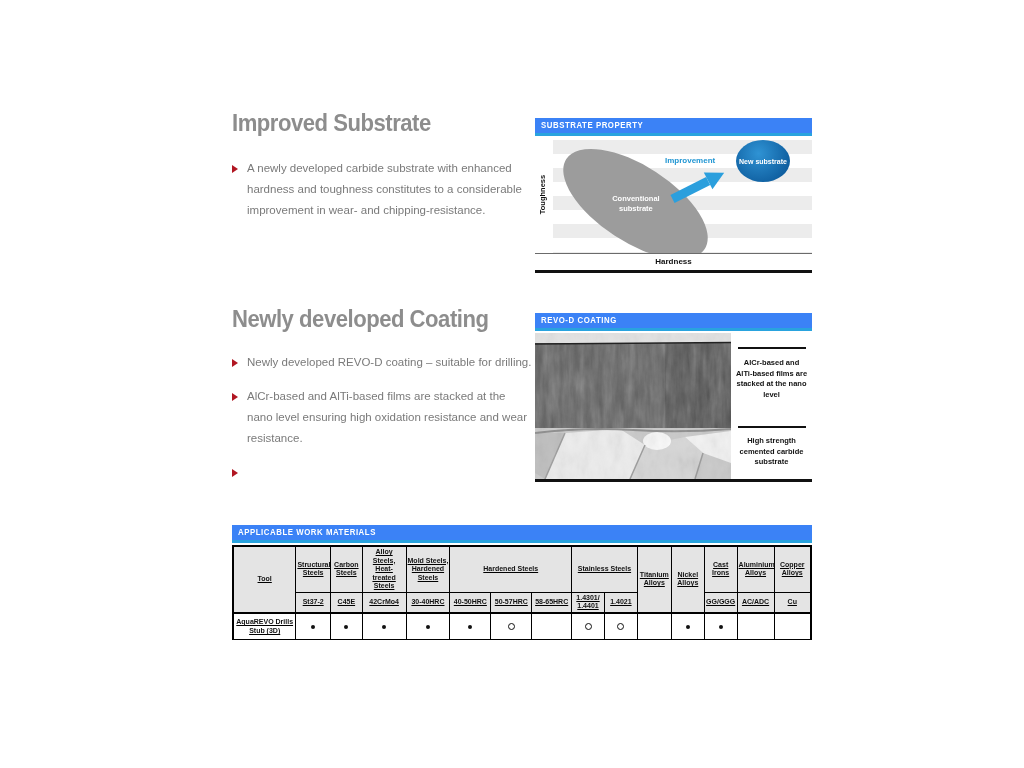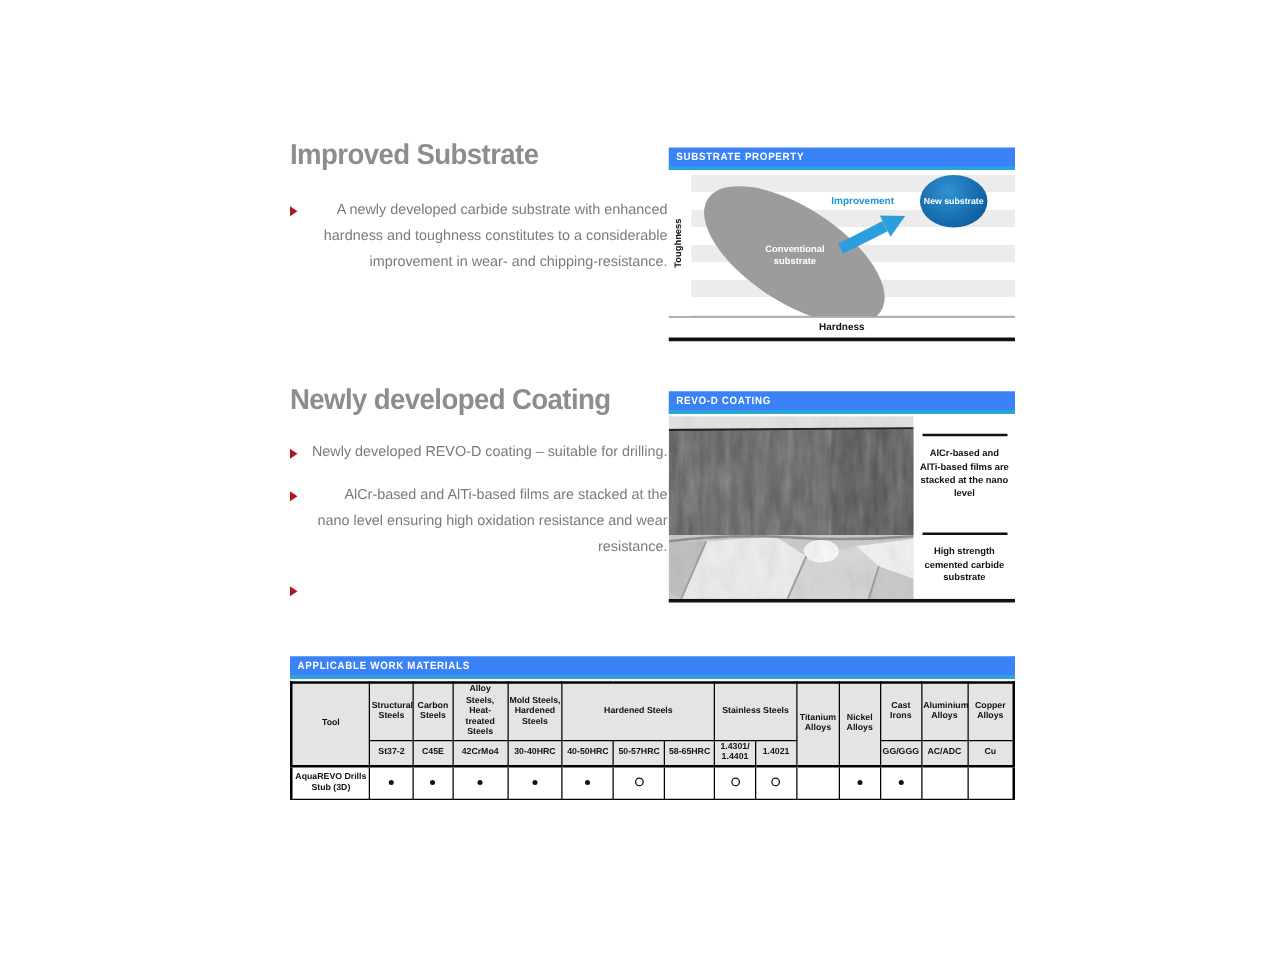--- a/index.html
+++ b/index.html
@@ -3,21 +3,21 @@
 <meta charset="utf-8">
 <style>
   html,body{margin:0;padding:0;background:#fff;}
   body{font-family:"Liberation Sans",sans-serif;-webkit-font-smoothing:antialiased;}
   .page{position:relative;width:1024px;height:640px;background:#fff;overflow:hidden;}
 
   
   .sec-heading{position:absolute;left:232px;margin:0;font-size:23px;font-weight:bold;color:#8d8d8d;
     letter-spacing:-0.5px;transform:scaleX(0.96);transform-origin:left top;white-space:nowrap;}
   .bullets{position:absolute;left:232px;width:302px;margin:0;padding:0;list-style:none;}
-  .bullets li{position:relative;padding-left:15px;margin:0 0 13px 0;font-size:11.5px;line-height:21px;color:#7a7a7a;text-align:right;}
+  .bullets li{position:relative;padding-left:15px;margin:0 0 13px 0;font-size:11.5px;line-height:21px;color:#7a7a7a;}
   .bullet-arrow{position:absolute;left:0;top:7px;width:0;height:0;border-left:6px solid #b11622;
     border-top:4px solid transparent;border-bottom:4px solid transparent;}
 
   
   .block{position:absolute;left:535px;width:277px;}
   .block-titlebar{height:15px;background:#3b82f6;border-bottom:3px solid #29a3de;
     color:#fff;font-size:8.5px;font-weight:bold;letter-spacing:0.6px;line-height:15px;padding-left:6px;
     transform-origin:left top;}
   .block-titlebar span{display:inline-block;transform:scaleX(0.92);transform-origin:left;}
 
@@ -42,21 +42,21 @@
   
   .coat-fig{display:flex;margin-top:2px;height:146px;border-bottom:3px solid #111;}
   .coat-img{width:196px;height:146px;flex:0 0 auto;}
   .coat-labels{flex:1;background:#fff;display:flex;flex-direction:column;align-items:center;font-size:7.5px;
     font-weight:bold;color:#111;text-align:center;line-height:10.5px;}
   .coat-rule{width:68px;border-top:2px solid #111;}
   .coat-label-1{margin:9px 4px 0 4px;}
   .coat-label-2{margin:8px 4px 0 4px;}
 
   
-  .table-block{position:absolute;left:232px;top:525px;width:580px;}
+  .table-block{position:absolute;left:232px;top:525px;width:580px;text-decoration:underline;}
   table.mat{border-collapse:collapse;width:580px;table-layout:fixed;margin-top:2px;
     font-size:7px;font-weight:bold;color:#111;}
   table.mat th,table.mat td{border:1px solid #000;text-align:center;vertical-align:middle;padding:1px 1px;}
   table.mat thead th{background:#e4e4e4;line-height:8.5px;}
   table.mat tbody td{background:#fff;height:23px;}
   table.mat tbody td.toolcell{font-size:7px;line-height:9px;}
   table.mat tbody tr:first-child td{border-top:2px solid #000;}
   table.mat{border:2px solid #000;}
   .mark{display:inline-block;border-radius:50%;vertical-align:middle;}
   .mark.f{width:4px;height:4px;background:#111;}

